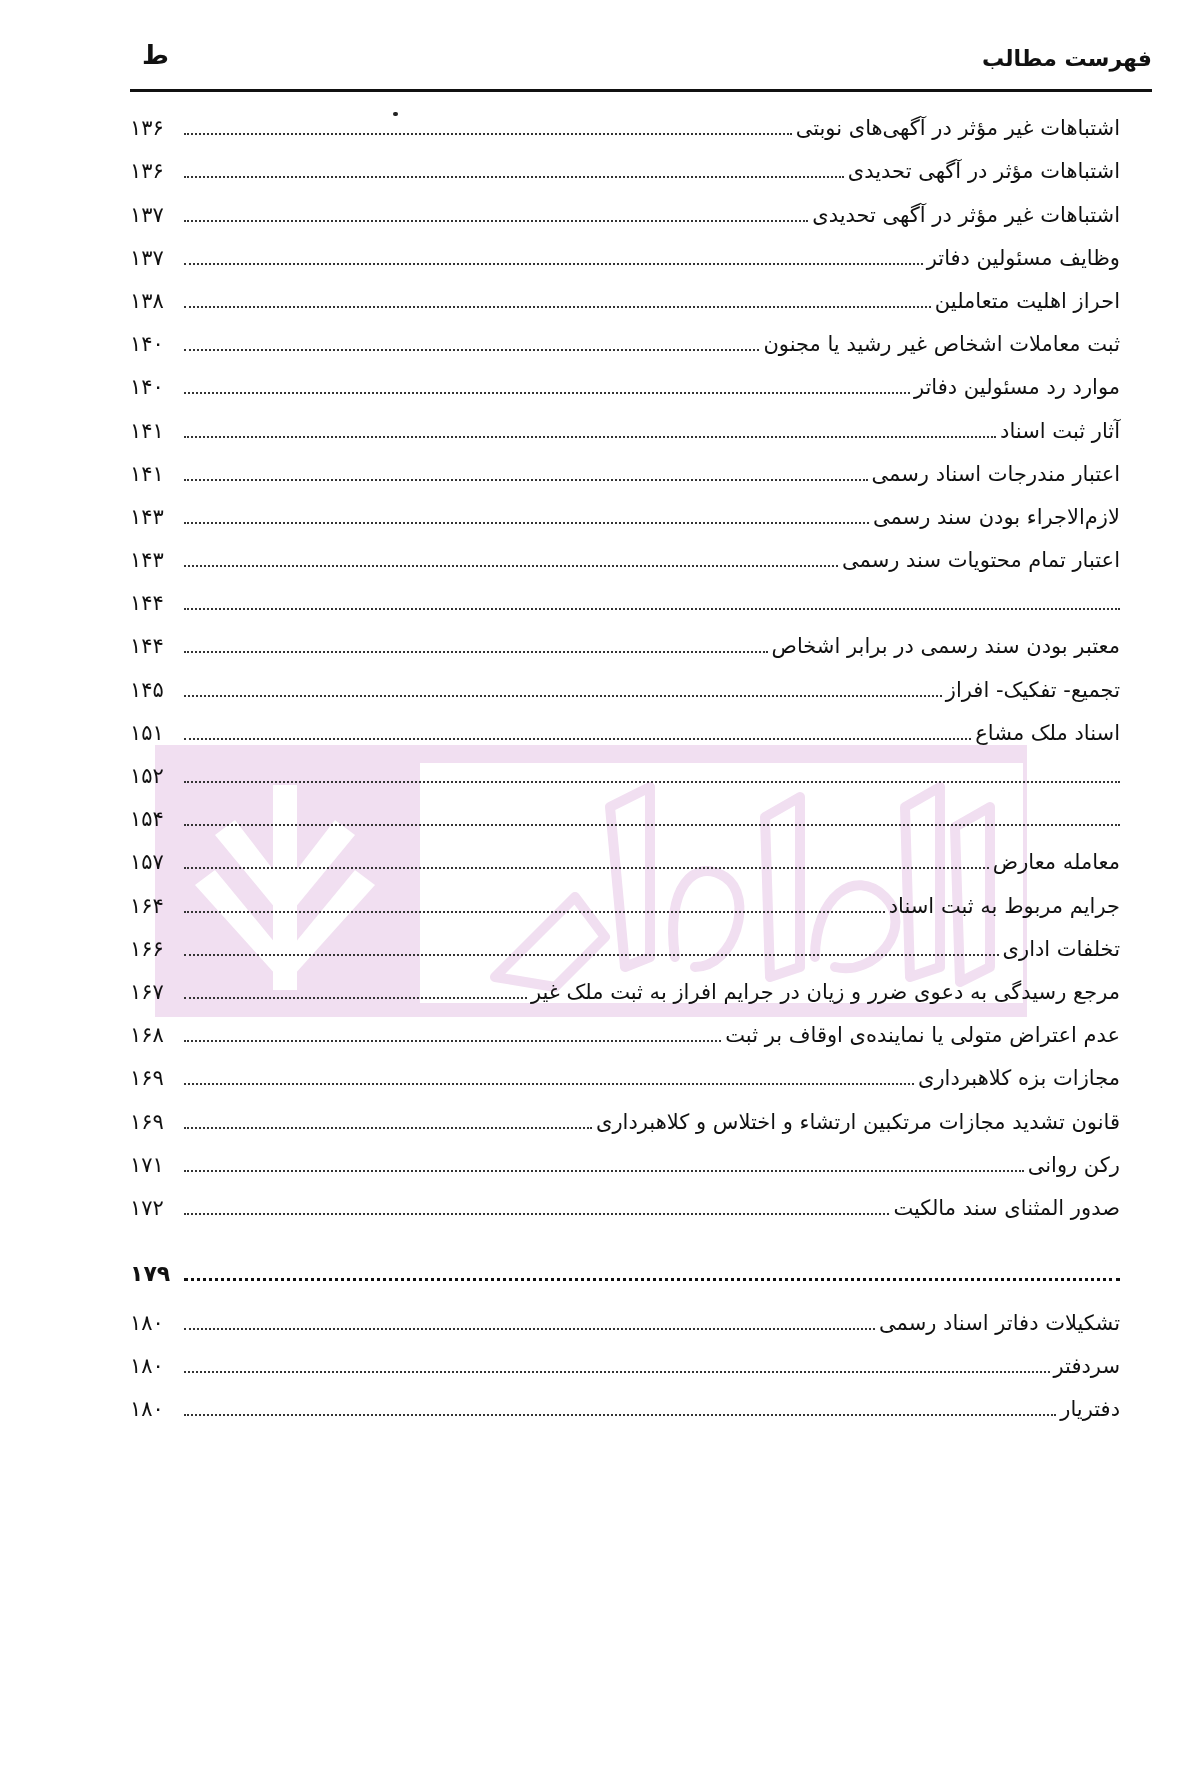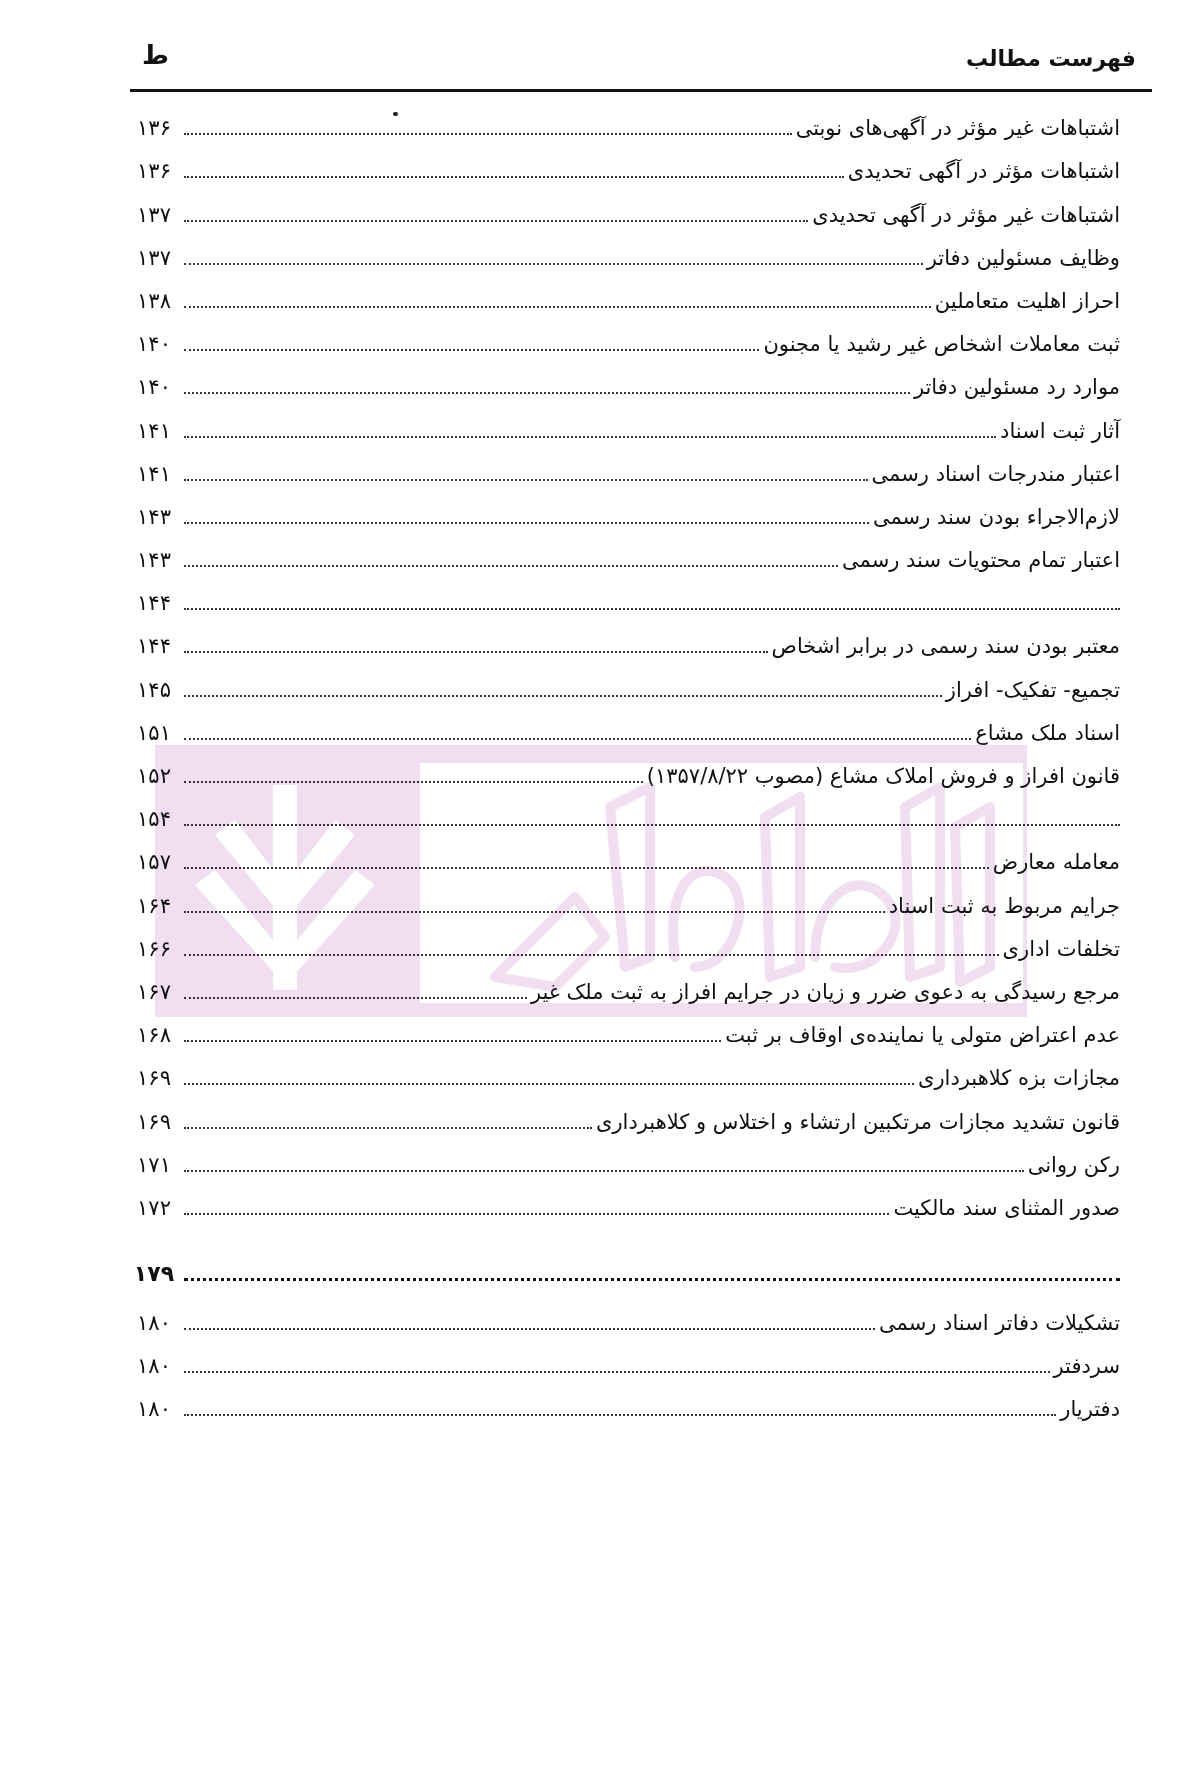--- a/index.html
+++ b/index.html
@@ -1,34 +1,34 @@
 <!DOCTYPE html>
 <html><head>
 <meta charset="utf-8">
 <style>
   html, body { margin: 0; padding: 0; background: #ffffff; }
   body { width: 1192px; height: 1778px; position: relative; overflow: hidden;
          font-family: "DejaVu Sans", sans-serif; color: #111; }
   .page-header { position: absolute; left: 130px; right: 40px; top: 38px; height: 52px; }
-  .header-title { position: absolute; right: 16px; top: 8px; font-weight: bold; font-size: 22px; direction: rtl; }
+  .header-title { position: absolute; right: 0; top: 8px; font-weight: bold; font-size: 22px; direction: rtl; }
   .header-page { position: absolute; left: 12px; top: 2px; font-weight: bold; font-size: 26px; }
   .header-rule { position: absolute; left: 0; right: 0; top: 51px; height: 3px; background: #111; }
 
   .watermark { position: absolute; left: 155px; top: 745px; width: 872px; height: 272px;
                background: #f1dff1; z-index: 0; }
   .wm-inner { position: absolute; left: 265px; top: 18px; right: 4px; bottom: 14px; background: #fff; }
   .wm-logo { position: absolute; left: 40px; top: 30px; width: 180px; height: 220px; }
   .wm-text { position: absolute; left: 280px; top: 22px; width: 580px; height: 235px; }
 
   .toc { position: absolute; left: 130px; right: 72px; top: 100px; z-index: 1; }
   .toc-row { position: relative; height: 43.2px; display: flex; flex-direction: row-reverse;
              align-items: flex-end; font-size: 21px; line-height: 30px; }
   .toc-title { direction: rtl; white-space: nowrap; padding-left: 4px; }
   .toc-leader { flex: 1; border-bottom: 2px dotted #333; margin-bottom: 8px; margin-left: 6px; }
-  .toc-page { direction: rtl; white-space: nowrap; width: 48px; text-align: center; }
+  .toc-page { direction: rtl; white-space: nowrap; width: 48px; text-align: left; }
   .toc-row.bold { font-weight: bold; font-size: 22px; height: 60px; margin-top: 6px; margin-bottom: 6px; }
   .toc-row.bold .toc-leader { border-bottom: 3px dotted #111; }
   .dot-mark { position: absolute; left: 393px; top: 112px; width: 5px; height: 4px; background: #222; border-radius: 2px; }
 </style>
 </head>
 <body>
 
 <div class="page-header">
   <div class="header-title">فهرست مطالب</div>
   <div class="header-page">ط</div>
@@ -130,21 +130,20 @@
       <span class="toc-title">تجمیع- تفکیک- افراز</span>
       <span class="toc-leader"></span>
       <span class="toc-page">۱۴۵</span>
     </div>
   <div class="toc-row">
       <span class="toc-title">اسناد ملک مشاع</span>
       <span class="toc-leader"></span>
       <span class="toc-page">۱۵۱</span>
     </div>
   <div class="toc-row">
-      <span class="toc-title">قانون افراز و فروش املاک مشاع (مصوب ۱۳۵۷/۸/۲۲)</span>
       <span class="toc-leader"></span>
       <span class="toc-page">۱۵۲</span>
     </div>
   <div class="toc-row">
       <span class="toc-leader"></span>
       <span class="toc-page">۱۵۴</span>
     </div>
   <div class="toc-row">
       <span class="toc-title">معامله معارض</span>
       <span class="toc-leader"></span>

